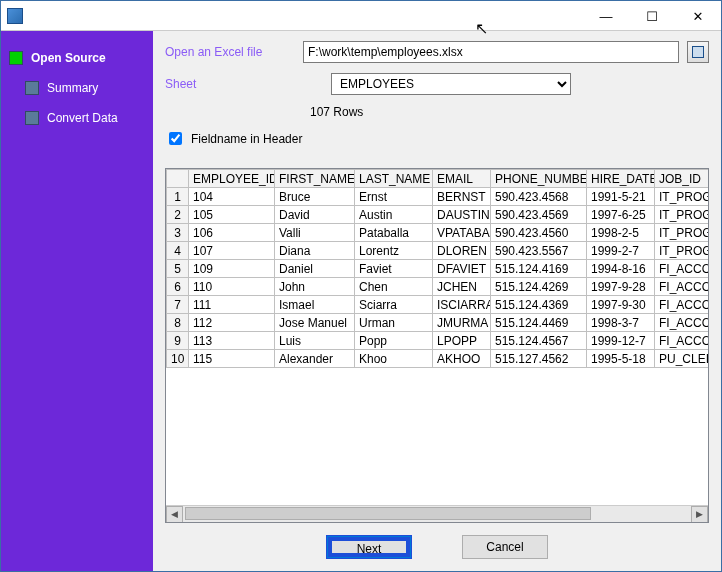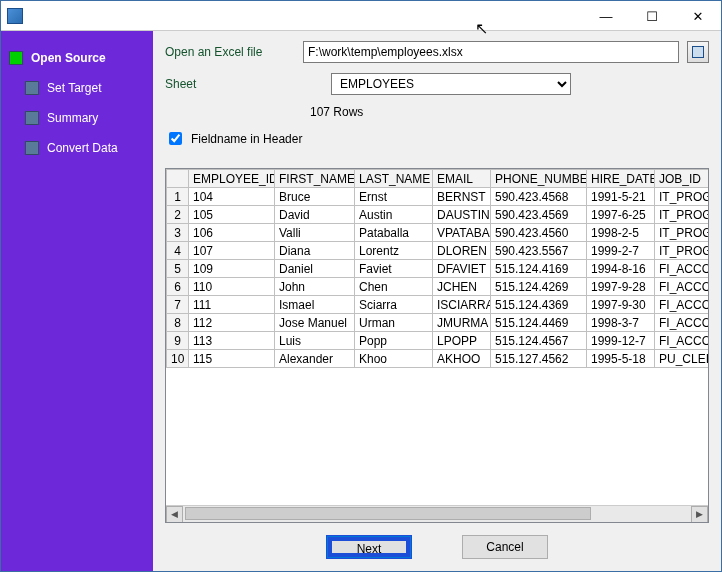--- a/index.html
+++ b/index.html
@@ -12,21 +12,21 @@
   .tb-btn { width: 46px; height: 30px; display: flex; align-items: center; justify-content: center; font-family: "Segoe UI Symbol", sans-serif; font-size: 13px; cursor: default; }
   .body { flex: 1; display: flex; min-height: 0; }
   .sidebar { width: 152px; background: #6d28d9; color: #fff; padding-top: 12px; }
   .step { display: flex; align-items: center; height: 30px; padding-left: 8px; gap: 8px; cursor: default; font-size: 12px; }
   .step-box { width: 14px; height: 14px; background: #5a7a9a; box-shadow: inset 0 0 0 1px #334a63; }
   .step.active .step-box { background: #00d000; }
   .step.active { font-weight: bold; color: #fff; }
   .step:not(.active) { padding-left: 24px; }
   .main { flex: 1; background: #f0f0f0; display: flex; flex-direction: column; padding: 10px 12px 0 12px; min-width: 0; }
   .row { display: flex; align-items: center; margin-bottom: 10px; gap: 8px; }
-  .row-label { width: 130px; color: #14532d; }
+  .row-label { width: 130px; color: #8b5cf6; }
   .path-input { flex: 1; height: 22px; border: 1px solid #7a7a7a; padding: 2px 4px; background: #fff; font-family: inherit; font-size: 12px; }
   .browse-btn { width: 22px; height: 22px; border: 1px solid #7a7a7a; background: #e3e3e3 linear-gradient(#f5f5f5,#ddd); display: flex; align-items: center; justify-content: center; }
   .browse-icon { width: 12px; height: 12px; border: 1px solid #1a4e8a; background: #cde; }
   .sheet-select { width: 240px; height: 22px; border: 1px solid #7a7a7a; background: #fff; padding: 1px 4px; font-family: inherit; font-size: 12px; margin-left: 28px; }
   .rows-info { text-align: left; padding-left: 145px; margin-bottom: 10px; color: #000; }
   .chk-row { display: flex; align-items: center; gap: 6px; margin-bottom: 20px; }
   .chk { width: 13px; height: 13px; }
   .grid-wrap { flex: 1; border: 1px solid #828790; background: #fff; overflow: hidden; display: flex; flex-direction: column; min-height: 0; }
   .grid-scroll { flex: 1; overflow: hidden; }
   table { border-collapse: collapse; font-size: 12px; width: 100%; table-layout: fixed; }
@@ -67,24 +67,20 @@
   </div>
 
   <div class="body">
     <div class="sidebar" id="sidebar">
         <div class="step active">
           <div class="step-box"></div>
           <span>Open Source</span>
         </div>
         <div class="step">
           <div class="step-box"></div>
-          <span>Set Target</span>
-        </div>
-        <div class="step">
-          <div class="step-box"></div>
           <span>Summary</span>
         </div>
         <div class="step">
           <div class="step-box"></div>
           <span>Convert Data</span>
         </div>
       </div>
 
     <div class="main">
       <div class="row">

